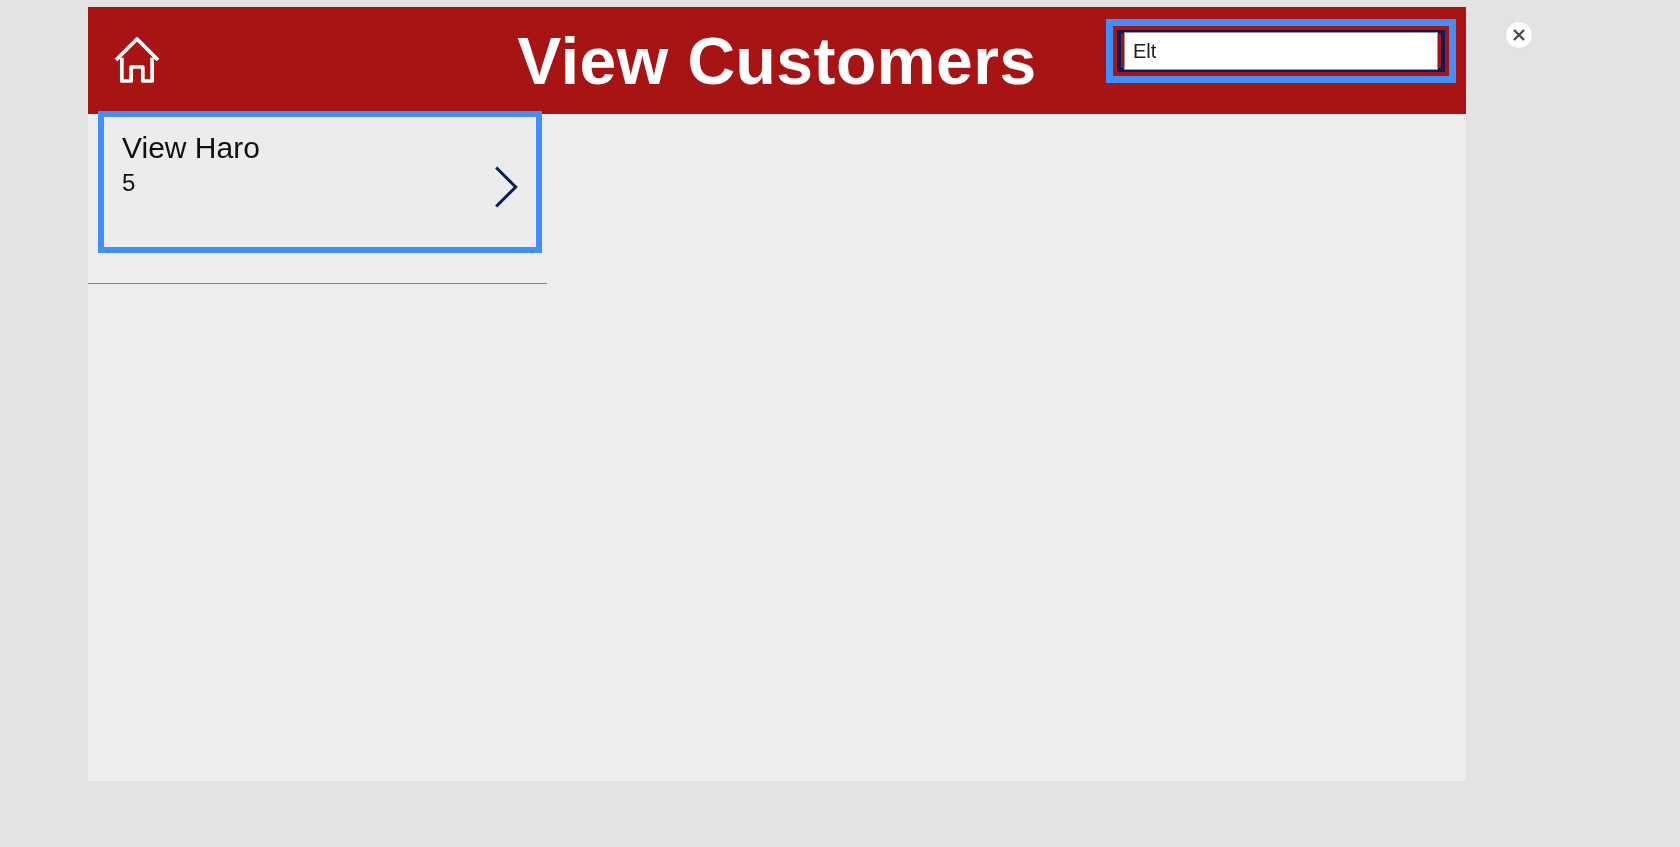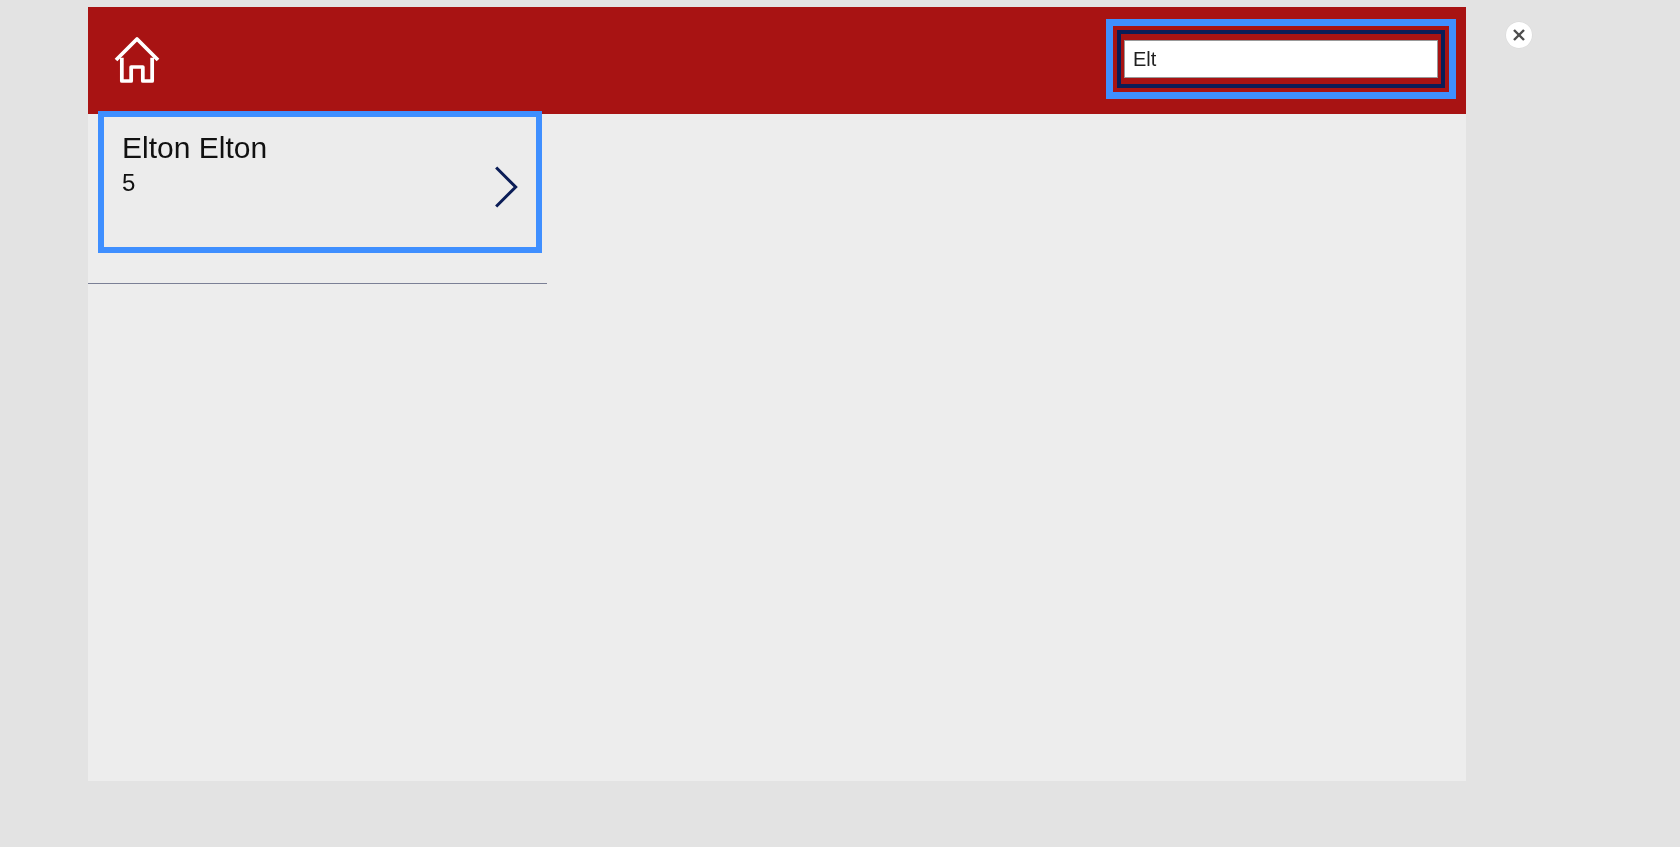--- a/index.html
+++ b/index.html
@@ -56,21 +56,21 @@
       color: #fff;
       font-size: 66px;
       font-weight: 700;
       letter-spacing: 0.5px;
     }
     .search-outer {
       position: absolute;
       right: 10px;
       top: 12px;
       width: 350px;
-      height: 80px;
+      height: 64px;
       border: 7px solid #3f8fff;
       background: #a81313;
       display: flex;
       align-items: center;
       justify-content: center;
       padding: 4px;
     }
     .search-mid {
       width: 100%;
       height: 100%;
@@ -171,32 +171,33 @@
 
 <div class="app-container">
 
   <div class="header">
     <div class="home-icon-wrap">
       <svg viewBox="0 0 48 48">
         <path d="M6 24 L24 6 L42 24"></path>
         <path d="M11 22 L11 42 L19 42 L19 30 L29 30 L29 42 L37 42 L37 22"></path>
       </svg>
     </div>
+    <div class="header-title">View Customers</div>
     <div class="search-outer">
       <div class="search-mid">
         <input class="search-input" type="text" value="Elt" style="">
       </div>
     </div>
   </div>
 
   <div class="content">
     <div class="customer-column">
 
       <div class="customer-card">
-        <div class="customer-name">Elton  Elton</div>
+        <div class="customer-name">View  Haro</div>
         <div class="customer-id">5</div>
         <div class="chevron">
           <svg viewBox="0 0 24 40">
             <polyline points="2,2 20,20 2,38"></polyline>
           </svg>
         </div>
       </div>
 
       <div class="divider"></div>
     </div>

